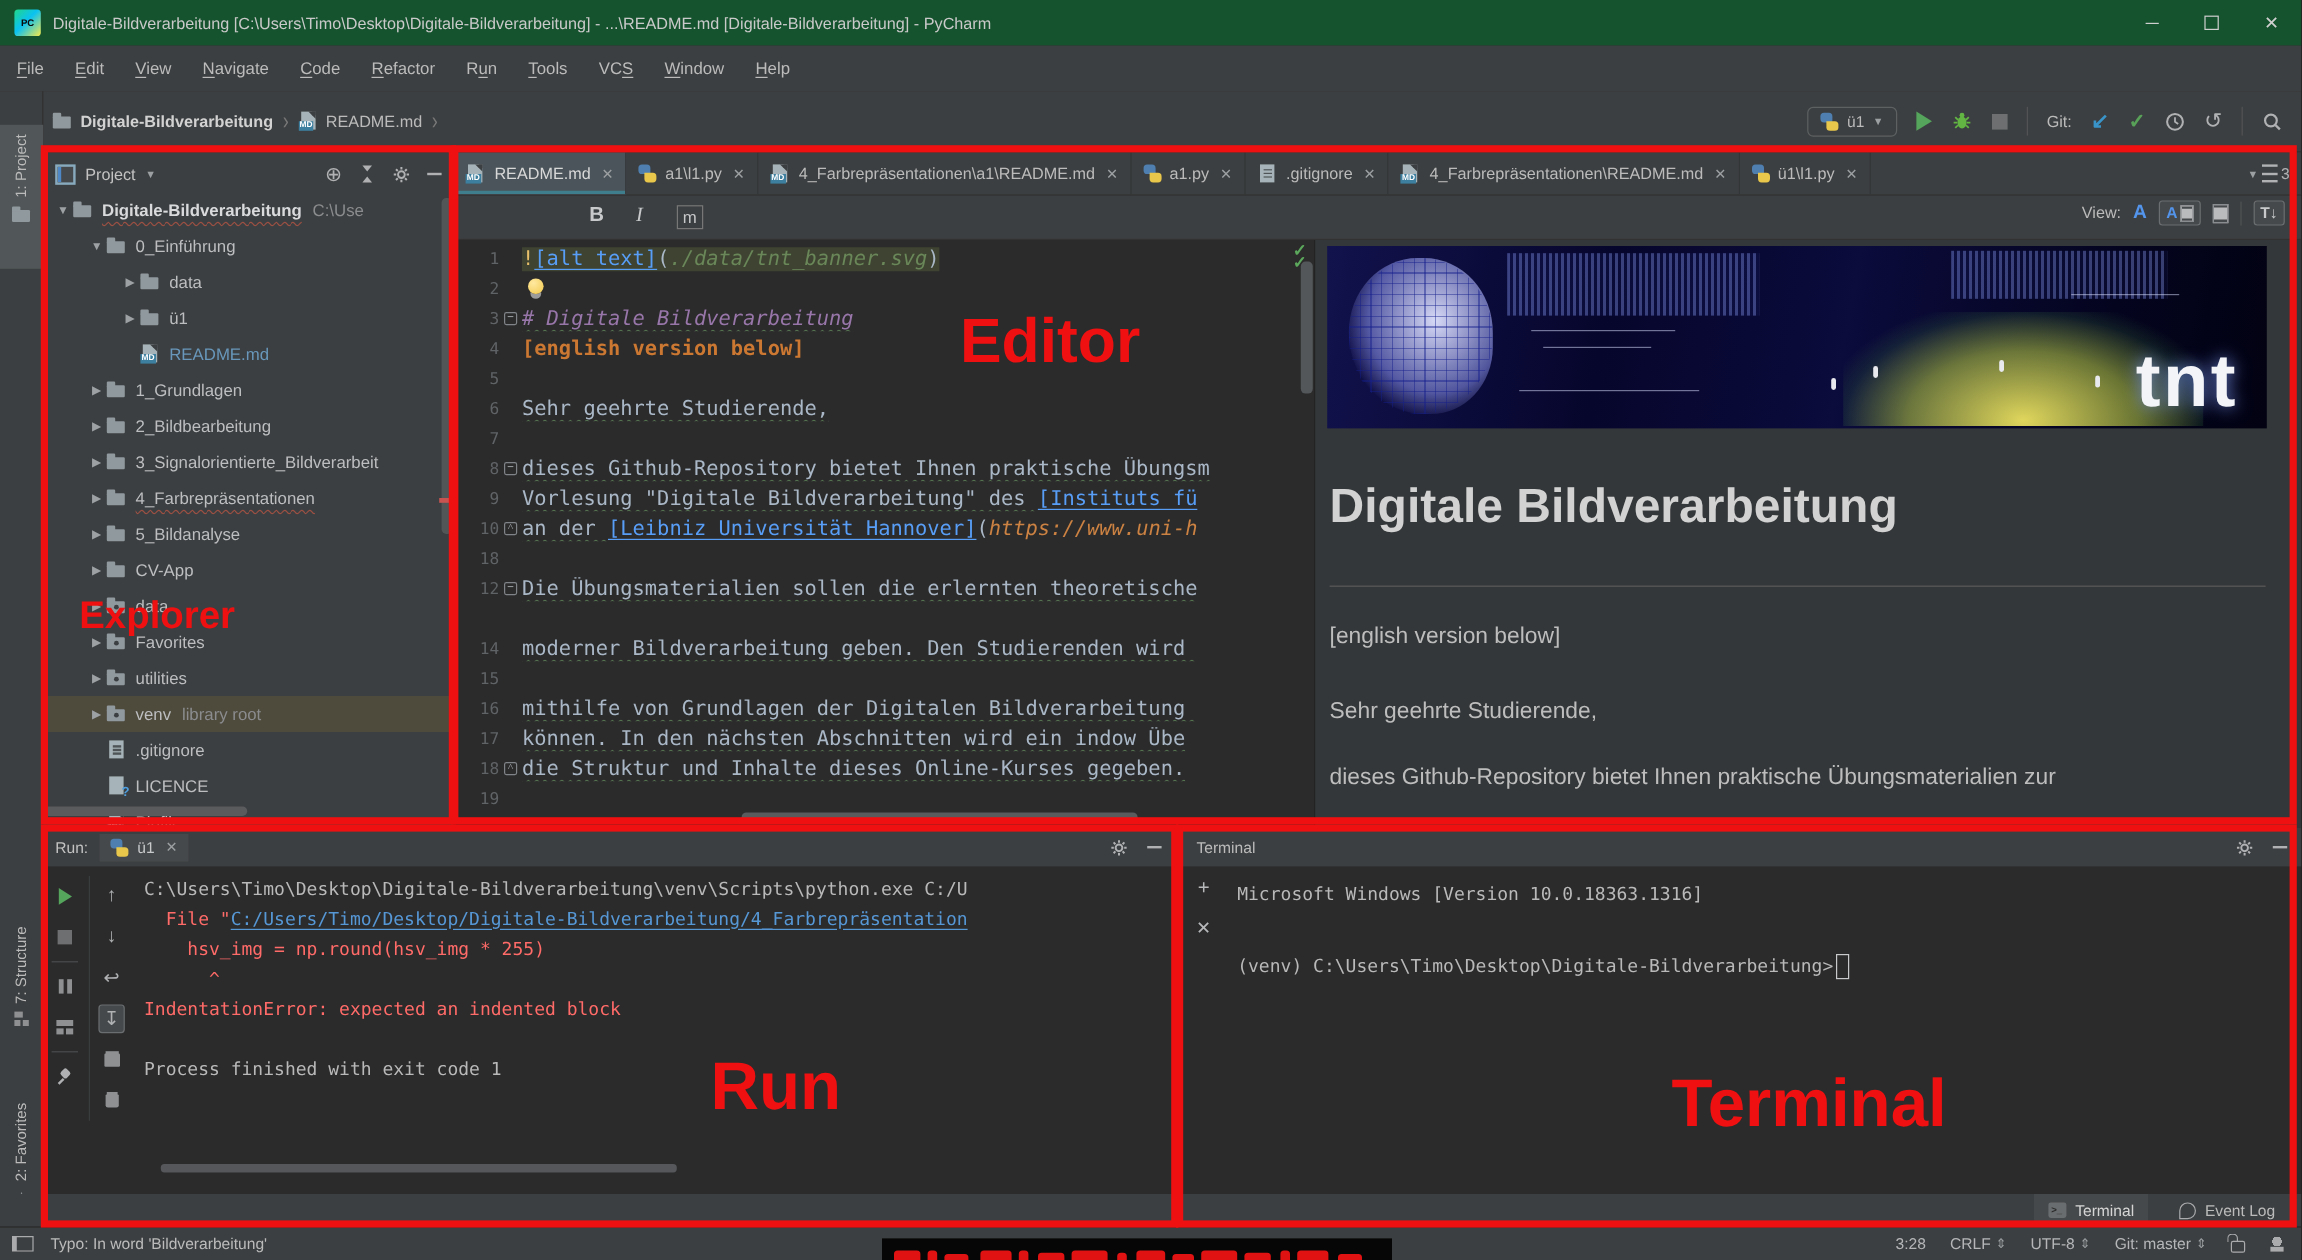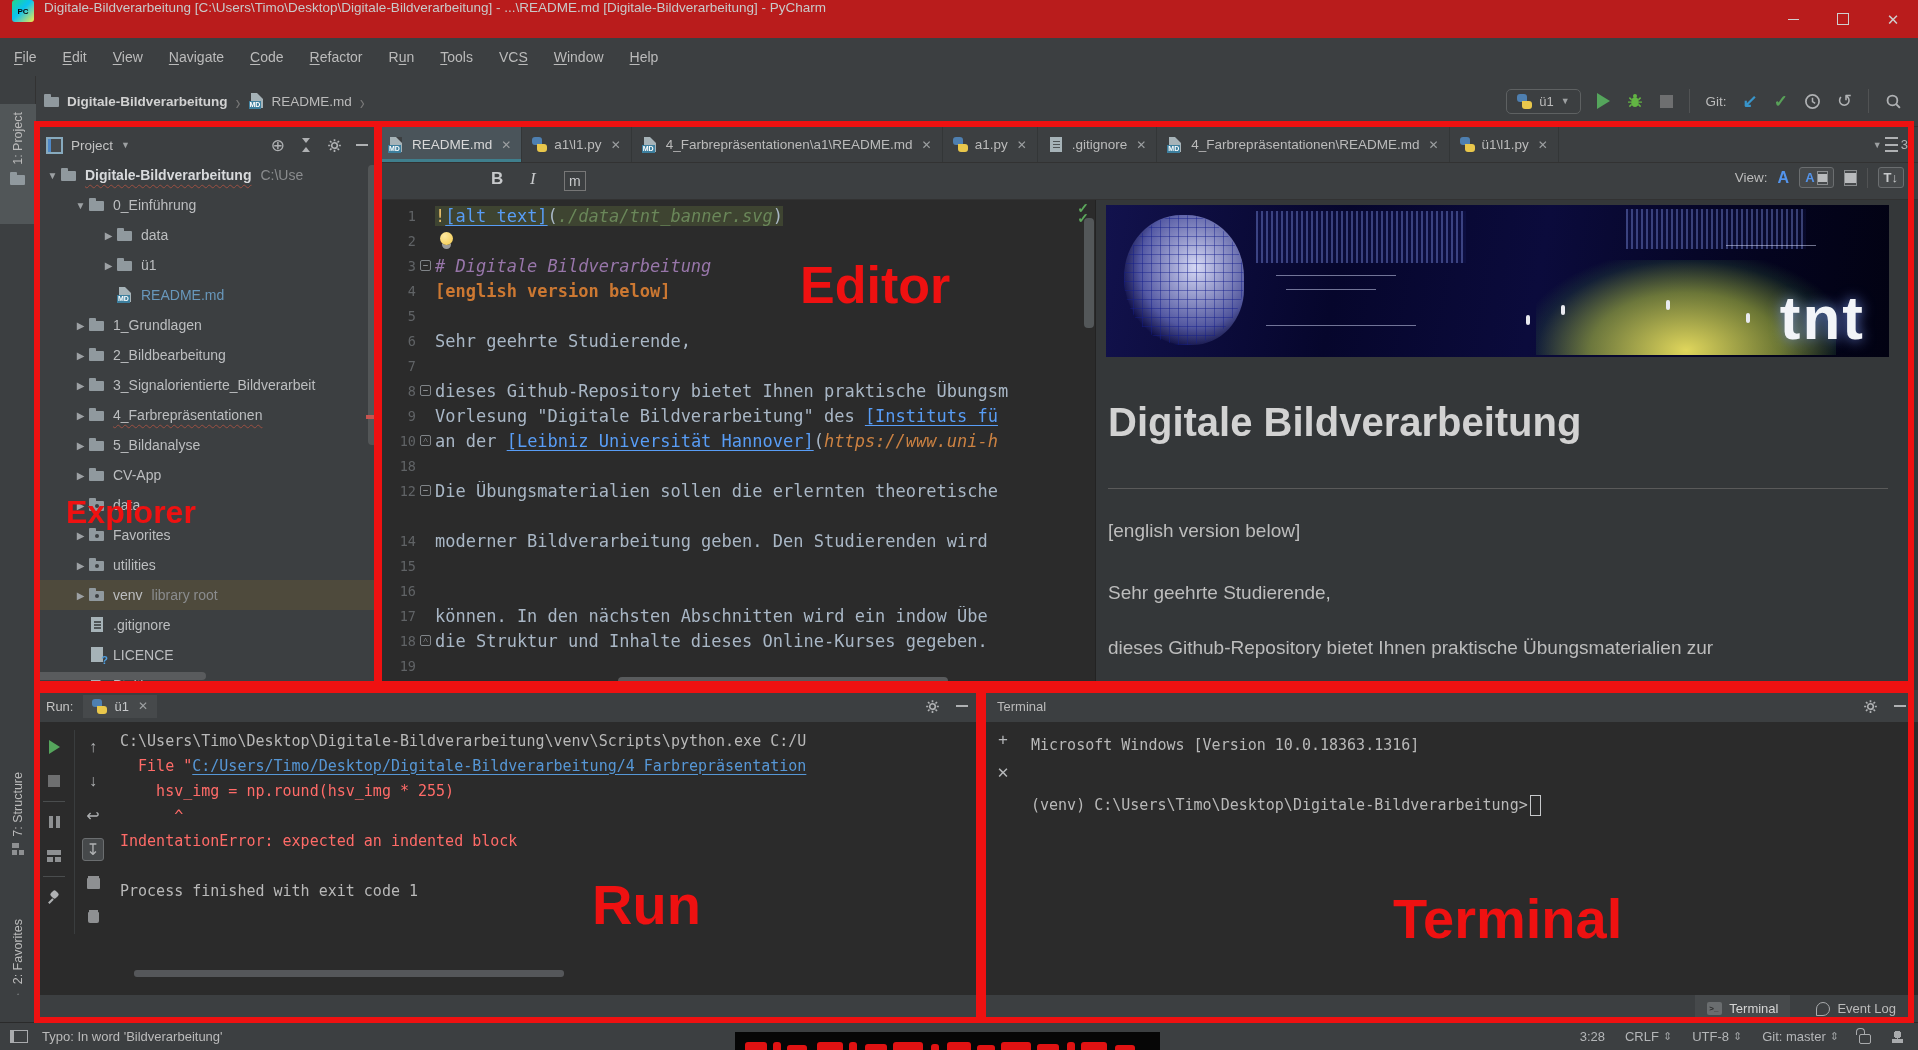--- a/index.html
+++ b/index.html
@@ -1,19 +1,19 @@
 <!DOCTYPE html>
 <html><head>
 <meta charset="utf-8">
 <style>
   html,body{margin:0;padding:0;background:#1b1b1b;}
   #app{position:relative;width:1918px;height:1050px;background:#2b2b2b;overflow:hidden;
        font-family:"Liberation Sans",sans-serif;color:#bbbbbb;font-size:13px;-webkit-font-smoothing:antialiased;}
   
-  #titlebar{position:absolute;left:0;top:0;width:1918px;height:38px;background:#b91c1c;display:flex;align-items:flex-start;}
+  #titlebar{position:absolute;left:0;top:0;width:1918px;height:38px;background:#14532d;display:flex;align-items:center;}
   #pclogo{width:22px;height:22px;margin:0 10px 0 12px;border-radius:3px;
           background:linear-gradient(135deg,#21d789 0%,#0ac2f2 45%,#f7e94a 100%);
           display:flex;align-items:center;justify-content:center;font-size:8px;font-weight:bold;color:#0b0b0b;}
   #wintitle{color:#c9c9c9;font-size:13.5px;white-space:nowrap;}
   #winbtns{margin-left:auto;display:flex;height:38px;}
   .winbtn{width:50px;height:38px;display:flex;align-items:center;justify-content:center;color:#cfcfcf;}
   .minbar{width:11px;height:1px;background:#cfcfcf;}
   .maxbox{width:10px;height:10px;border:1px solid #cfcfcf;}
   .closex{font-size:15px;line-height:1;}
   
@@ -565,21 +565,21 @@
         <div class="eline" style="position: absolute; left: 0px; top: 103px; width: 717px;"><span class="lnum">5</span><span class="fcol"></span><span class="code"></span></div>
         <div class="eline" style="position: absolute; left: 0px; top: 128px; width: 717px;"><span class="lnum">6</span><span class="fcol"></span><span class="code"><span class="ep sp">Sehr geehrte Studierende,</span></span></div>
         <div class="eline" style="position: absolute; left: 0px; top: 153px; width: 717px;"><span class="lnum">7</span><span class="fcol"></span><span class="code"></span></div>
         <div class="eline" style="position: absolute; left: 0px; top: 178px; width: 717px;"><span class="lnum">8</span><span class="fcol"><span class="foldbox">−</span></span><span class="code"><span class="ep sp">dieses Github-Repository bietet Ihnen praktische Übungsm</span></span></div>
         <div class="eline" style="position: absolute; left: 0px; top: 203px; width: 717px;"><span class="lnum">9</span><span class="fcol"></span><span class="code"><span class="ep sp">Vorlesung "Digitale Bildverarbeitung" des </span><span class="el">[Instituts fü</span></span></div>
         <div class="eline" style="position: absolute; left: 0px; top: 228px; width: 717px;"><span class="lnum">10</span><span class="fcol"><span class="foldbox">˄</span></span><span class="code"><span class="ep sp">an der </span><span class="el">[Leibniz Universität Hannover]</span><span class="ep">(</span><span class="eod">https://www.uni-h</span></span></div>
         <div class="eline" style="position: absolute; left: 0px; top: 253px; width: 717px;"><span class="lnum">18</span><span class="fcol"></span><span class="code"></span></div>
         <div class="eline" style="position: absolute; left: 0px; top: 278px; width: 717px;"><span class="lnum">12</span><span class="fcol"><span class="foldbox">−</span></span><span class="code"><span class="ep sp">Die Übungsmaterialien sollen die erlernten theoretische</span></span></div>
         <div class="eline" style="position: absolute; left: 0px; top: 328px; width: 717px;"><span class="lnum">14</span><span class="fcol"></span><span class="code"><span class="ep sp">moderner Bildverarbeitung geben. Den Studierenden wird </span></span></div>
         <div class="eline" style="position: absolute; left: 0px; top: 353px; width: 717px;"><span class="lnum">15</span><span class="fcol"></span></div>
-        <div class="eline" style="position: absolute; left: 0px; top: 378px; width: 717px;"><span class="lnum">16</span><span class="fcol"></span></div>
+        <div class="eline" style="position: absolute; left: 0px; top: 378px; width: 717px;"><span class="lnum">16</span><span class="fcol"></span><span class="code"><span class="ep sp">mithilfe von Grundlagen der Digitalen Bildverarbeitung </span></span></div>
         <div class="eline" style="position: absolute; left: 0px; top: 403px; width: 717px;"><span class="lnum">17</span><span class="fcol"></span><span class="code"><span class="ep sp">können. In den nächsten Abschnitten wird ein indow Übe</span></span></div>
         <div class="eline" style="position: absolute; left: 0px; top: 428px; width: 717px;"><span class="lnum">18</span><span class="fcol"><span class="foldbox">˄</span></span><span class="code"><span class="ep sp">die Struktur und Inhalte dieses Online-Kurses gegeben.</span></span></div>
         <div class="eline" style="position: absolute; left: 0px; top: 453px; width: 717px;"><span class="lnum">19</span><span class="fcol"></span><span class="code"></span></div>
       </div>
 
     <div id="preview">
       <div id="banner">
         <div id="face"></div>
         <div id="facegrid"></div>
         <div class="spectro" style="left:150px;width:210px;"></div>

